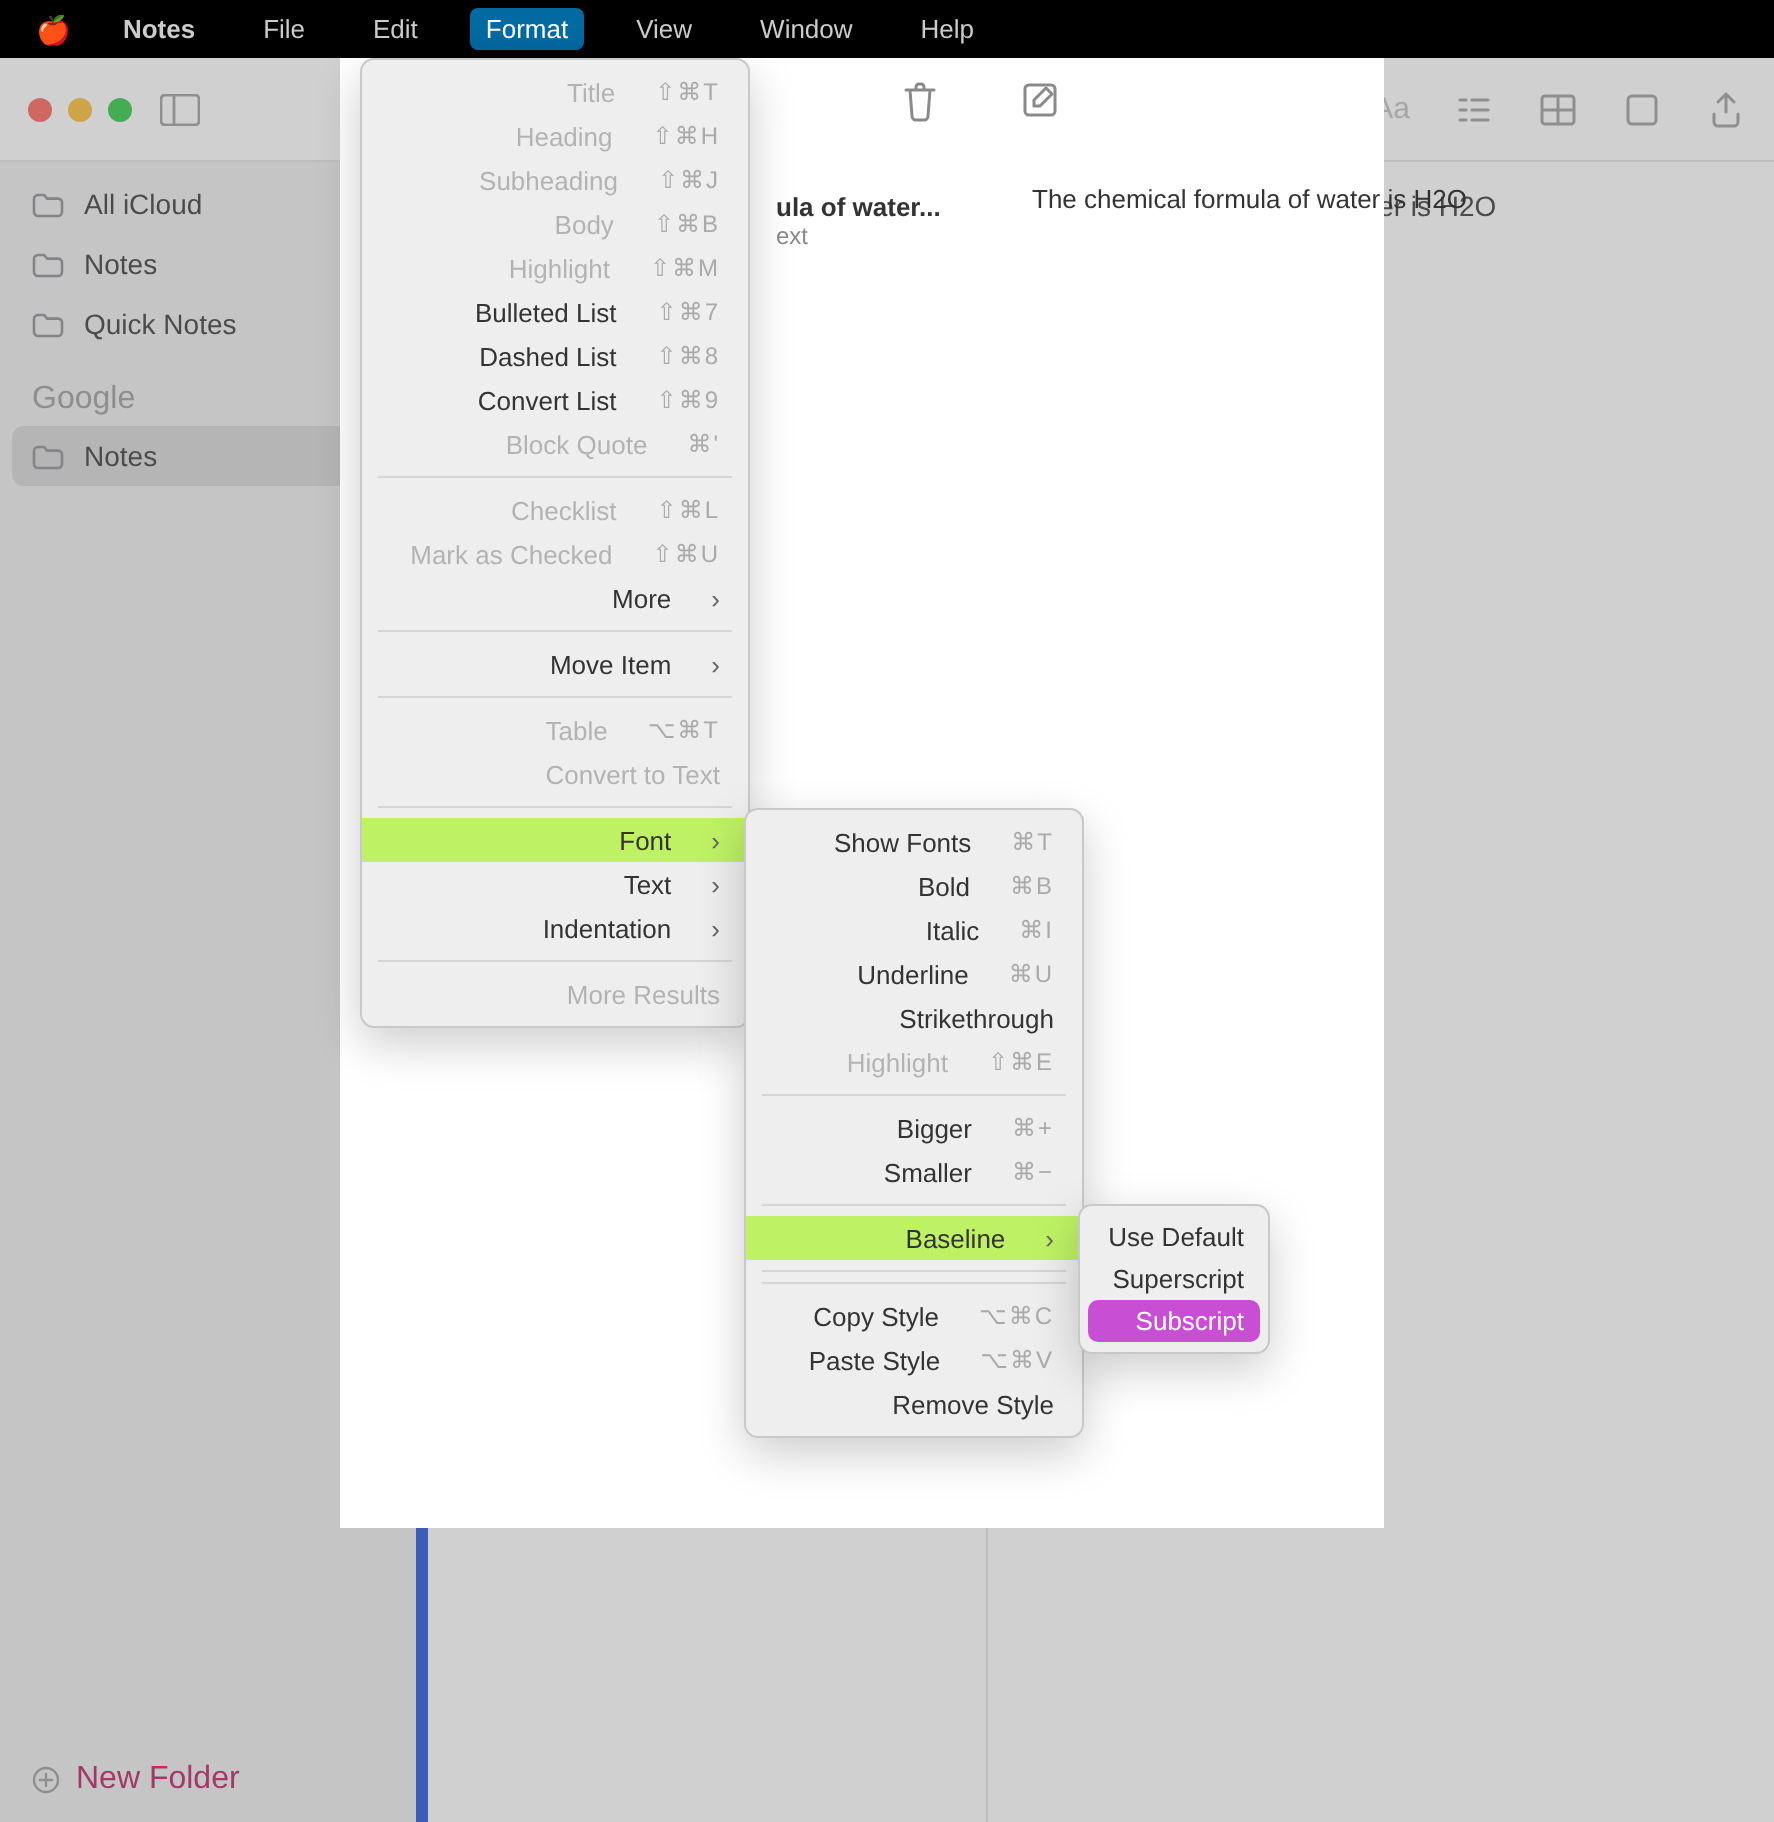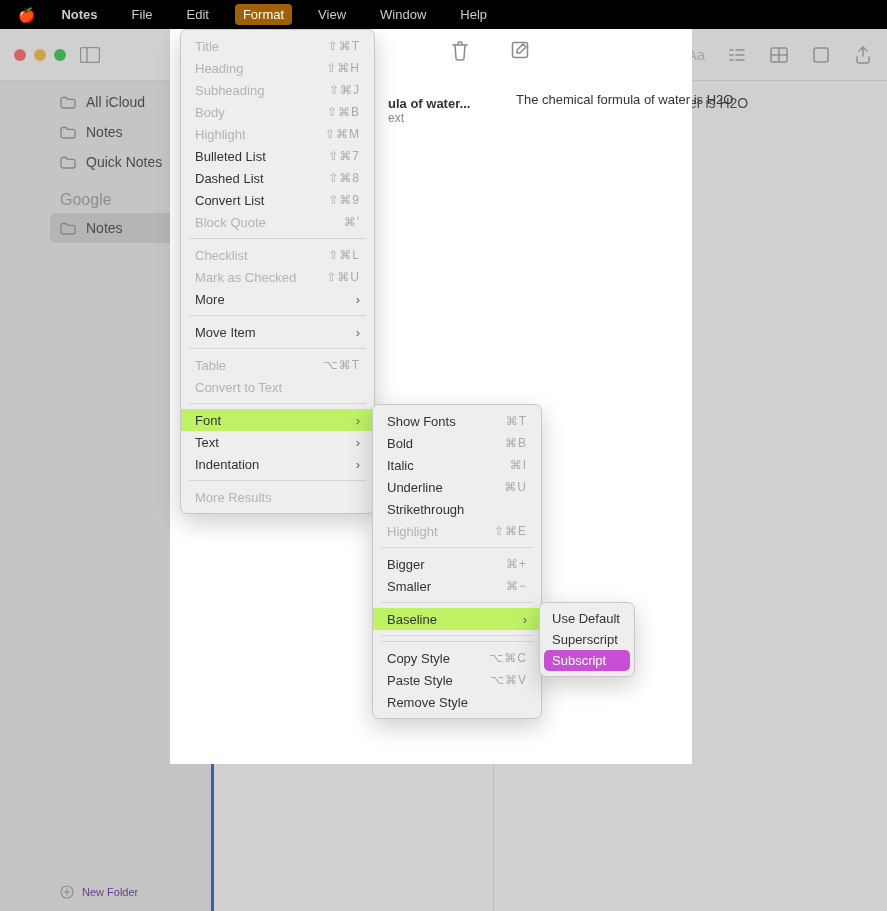--- a/index.html
+++ b/index.html
@@ -1,44 +1,44 @@
 <!DOCTYPE html>
 <html><head>
   <meta charset="utf-8">
   <style>
     * { margin: 0; padding: 0; box-sizing: border-box; font-family: -apple-system, BlinkMacSystemFont, "Segoe UI", Helvetica, Arial, sans-serif; }
     body { width: 887px; height: 911px; background: #000; position: relative; overflow: hidden; }
     .menubar { height: 29px; background: #000; display: flex; align-items: center; padding: 0 18px; gap: 18px; color: #ccc; font-size: 13px; }
     .menubar .apple { font-size: 14px; }
     .menubar .item { cursor: default; padding: 3px 8px; }
-    .menubar .item.active { background: #a16207; border-radius: 4px; color: #fff; text-align: right; }
+    .menubar .item.active { background: #0369a1; border-radius: 4px; color: #fff; text-align: right; }
     .menubar .appname { font-weight: 600; }
     .window { position: absolute; top: 29px; left: 0; right: 0; bottom: 0; background: #fff; display: flex; flex-direction: column; }
     .toolbar { height: 52px; background: #fff; border-bottom: 1px solid #e4e4e4; display: flex; align-items: center; padding: 0 14px; }
     .traffic { display: flex; gap: 8px; margin-right: 14px; }
     .dot { width: 12px; height: 12px; border-radius: 50%; }
     .dot.r { background: #ff5f57; } .dot.y { background: #febc2e; } .dot.g { background: #28c840; }
     .panel-icon { color: #888; margin-right: 8px; }
     .toolbar-right { margin-left: auto; display: flex; gap: 22px; align-items: center; color: #bfbfbf; }
     .content { flex: 1; display: flex; min-height: 0; }
-    .sidebar { width: 214px; background: #eeeef0; border-right: 3px solid #1d4ed8; padding-top: 6px; display:flex; flex-direction:column;padding-left:44px; }
+    .sidebar { width: 214px; background: #eeeef0; border-right: 6px solid #1d4ed8; padding-top: 6px; display:flex; flex-direction:column; }
     .side-item { display: flex; align-items: center; gap: 10px; padding: 7px 16px; font-size: 14px; color: #333; }
     .side-item.sel { background: #d6d6d8; border-radius: 6px; margin: 0 6px; padding: 7px 10px; }
     .side-section { font-size: 16px; color: #9a9a9a; padding: 14px 16px 4px; font-weight: 500; }
-    .newfolder { margin-top:auto; padding: 12px 16px; color:#4c1d95; font-size:11px; display:flex; align-items:center; gap:8px;}
+    .newfolder { margin-top:auto; padding: 12px 16px; color:#be185d; font-size:16px; display:flex; align-items:center; gap:8px;}
     .noteslist { width: 280px; border-right: 1px solid #e4e4e4; background: #fff; }
     .notecard { background: #ffffff; border-radius: 7px; margin: 6px 8px 0 0; padding: 8px 12px; }
     .notecard .title { font-weight: 600; font-size: 13px; color: #333; white-space: nowrap; overflow: hidden; text-overflow: ellipsis;}
     .notecard .sub { font-size: 12px; color: #8a8a8a; }
     .editor { flex: 1; padding: 14px 20px; font-size: 14px; color: #333; }
     .scrim { position: absolute; top: 29px; left:0; right:0; bottom:0; background: rgba(120,120,120,0.35); }
     .whitewindow { position: absolute; top: 29px; left: 170px; width: 522px; height: 735px; background:#fff;}
     
     .menu { position: absolute; background: #eeeeee; border: 1px solid #c8c8c8; border-radius: 7px; box-shadow: 0 8px 24px rgba(0,0,0,.2); padding: 5px 0; font-size: 13px; color: #333; }
-    .menu .row { display: flex; align-items: center; padding: 2px 14px; height: 22px; justify-content: space-between; gap: 20px; white-space: nowrap; }
+    .menu .row { display: flex; align-items: center; padding: 2px 14px; height: 22px; justify-content: flex-end; gap: 20px; white-space: nowrap; }
     .menu .row.hover { background: #bef264; }
     .menu .row.disabled { color: #b3b3b3; }
     .menu .row .kb { color: #aaa; font-size: 12px; letter-spacing: 1px; }
     .menu .row .arrow { color: #666; }
     .menu hr { border: none; border-top: 1px solid #d5d5d5; margin: 5px 8px; }
     .menu.format { top: 29px; left: 180px; width: 195px; }
     .menu.font { top: 404px; left: 372px; width: 170px; }
     .menu.baseline { top: 602px; left: 539px; width: 96px; padding: 5px 4px; }
     .menu.baseline .row { padding: 1px 8px; height: 21px; border-radius: 5px; }
     .menu.baseline .row.highlight { background: #c84fd3; color: #fff; }

